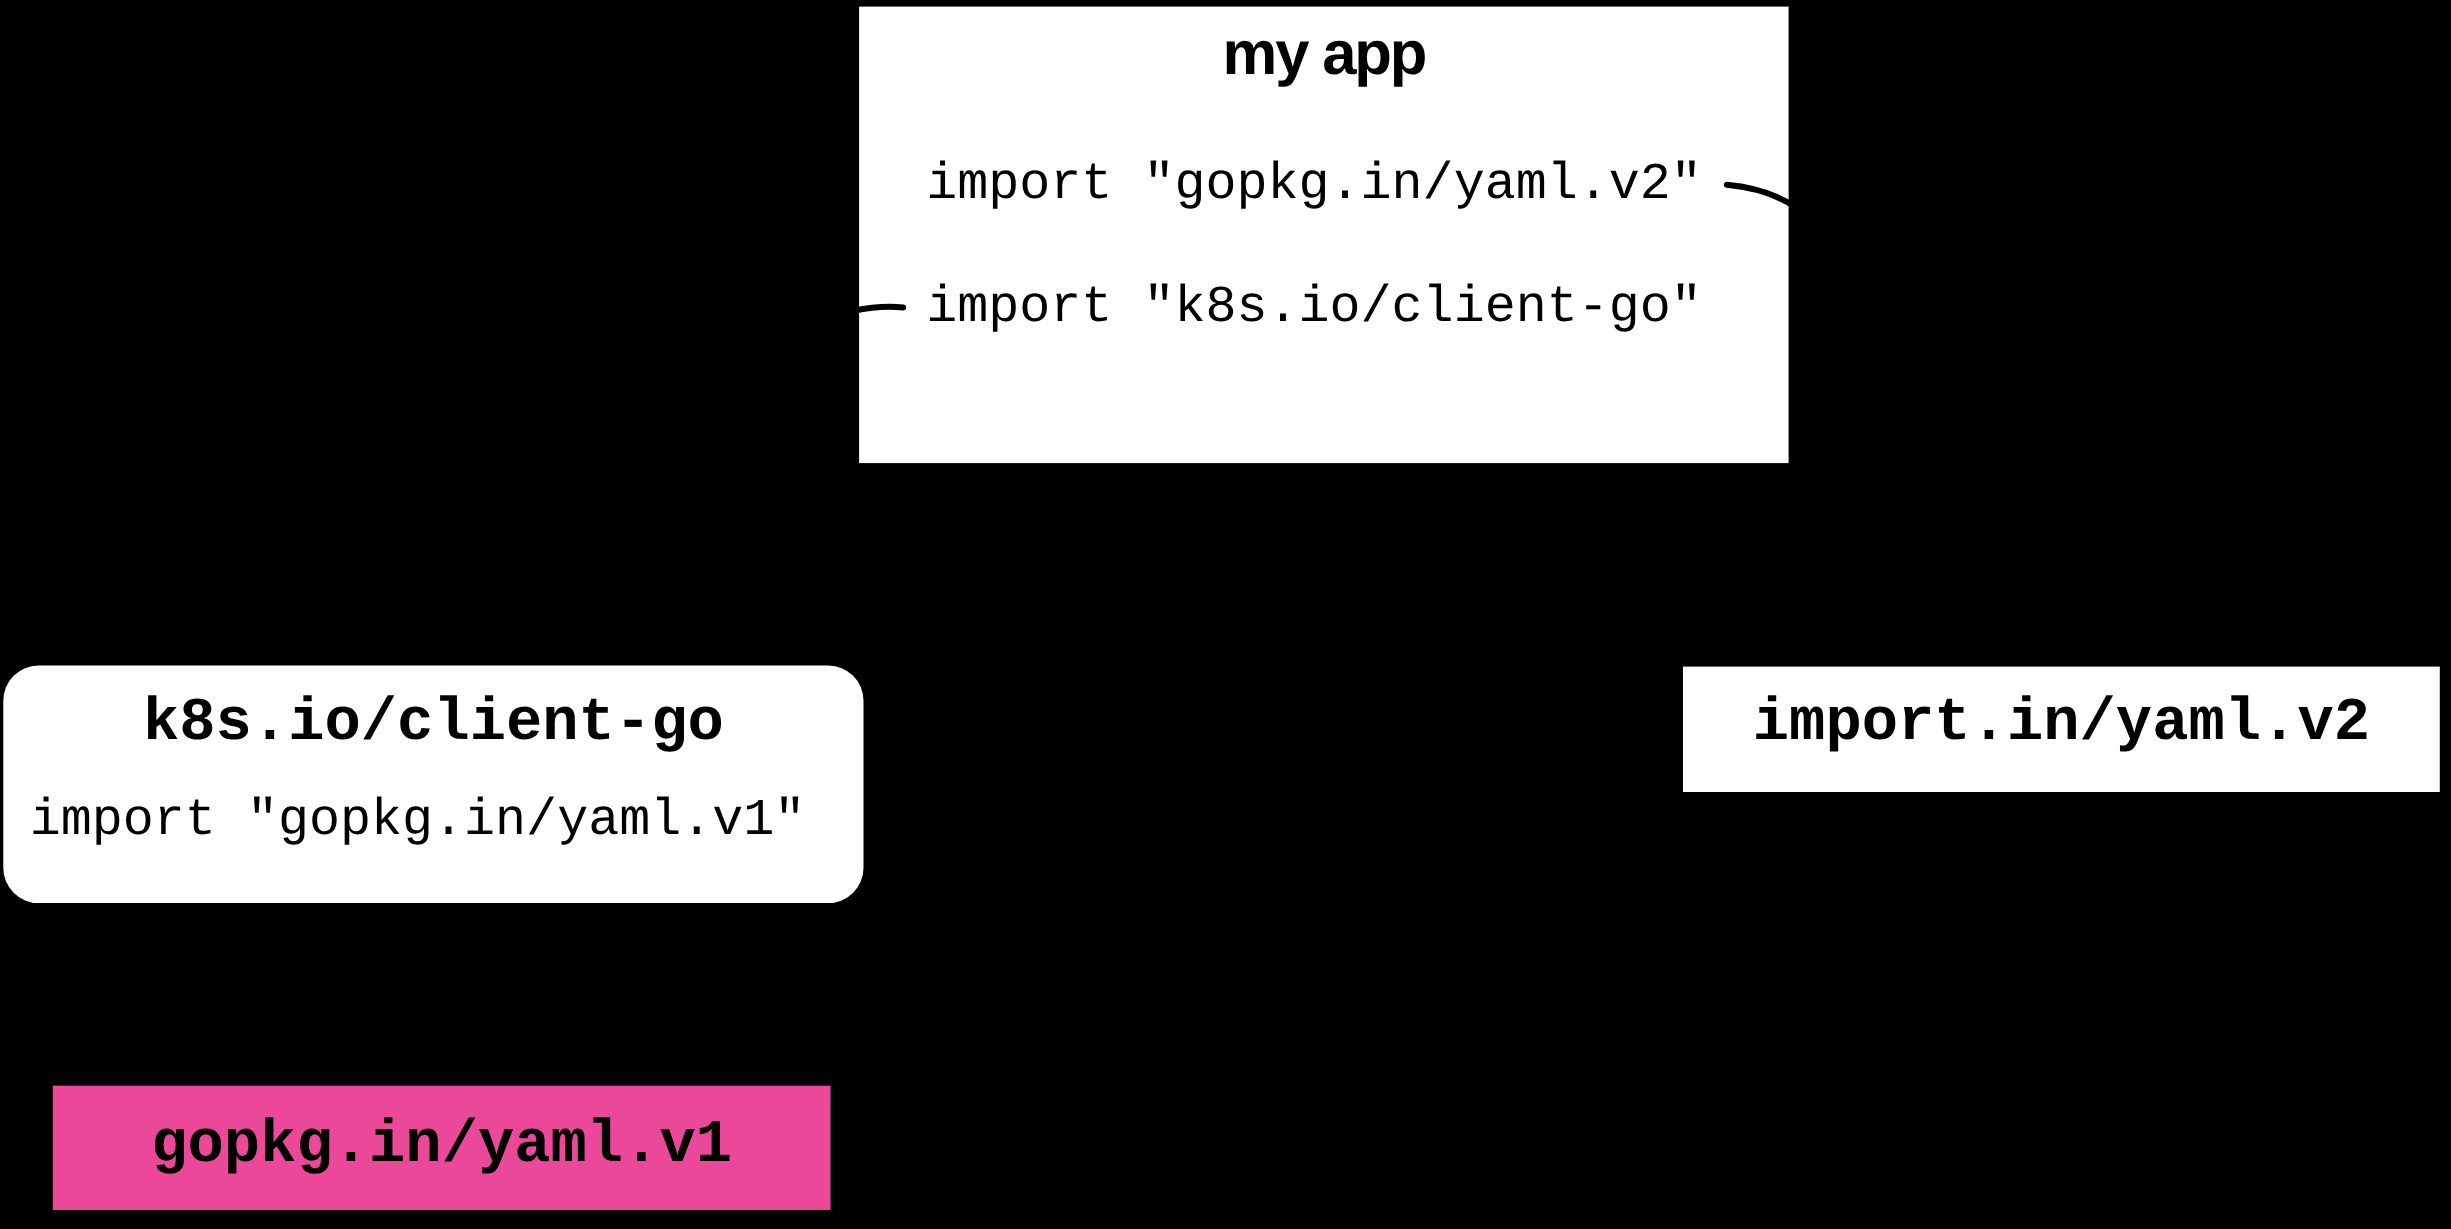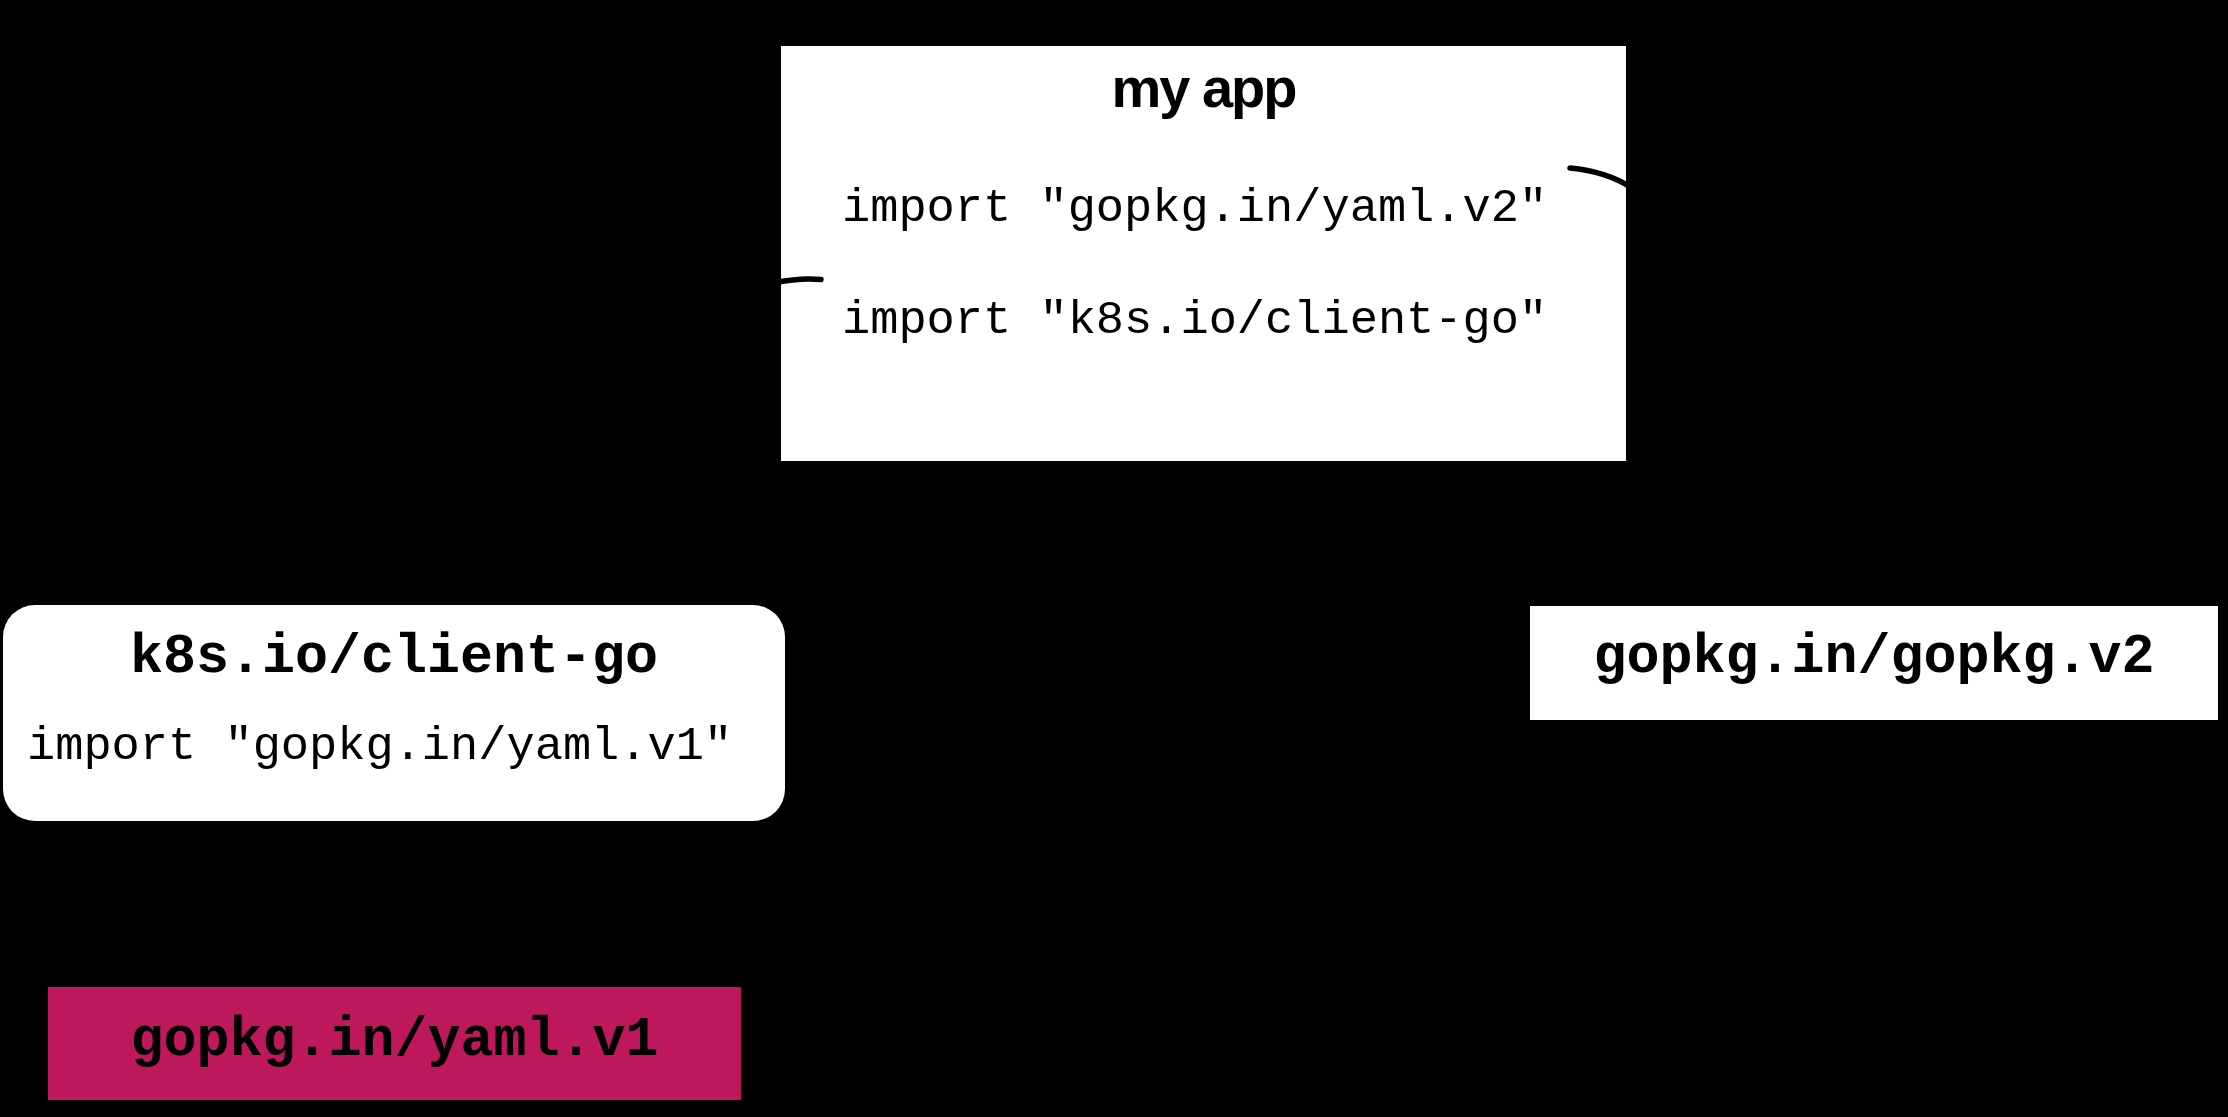--- a/index.html
+++ b/index.html
@@ -41,21 +41,21 @@
   }
   .code-line {
     position: absolute;
     font-family: "Liberation Mono", "DejaVu Sans Mono", monospace;
     font-weight: 400;
     font-size: 47px;
     line-height: 1;
     white-space: pre;
   }
   
-  #node-my-app    { left: 781px;  top: 6px;   width: 845px; height: 415px; margin-top: 40px; }
+  #node-my-app    { left: 781px;  top: 6px;   width: 845px; height: 415px; }
   #node-my-app .node-title-sans { top: 14px; }
   #node-my-app .import-1        { left: 61px; top: 139px; }
   #node-my-app .import-2        { left: 61px; top: 251px; }
 
   #node-client-go { left: 3px;    top: 605px; width: 782px; height: 216px; }
   #node-client-go .node-title-mono { top: 25px; }
   #node-client-go .import-1        { left: 24px; top: 118px; }
 
   #node-yaml-v2   { left: 1530px; top: 606px; width: 688px; height: 114px; }
   #node-yaml-v2 .node-title-mono   { top: 24px; }
@@ -86,23 +86,23 @@
   <div class="code-line import-1">import "gopkg.in/yaml.v2"</div>
   <div class="code-line import-2">import "k8s.io/client-go"</div>
 </div>
 
 <div class="node" id="node-client-go" style="background: rgb(255, 255, 255); color: rgb(0, 0, 0); border-radius: 32px;">
   <div class="node-title-mono">k8s.io/client-go</div>
   <div class="code-line import-1">import "gopkg.in/yaml.v1"</div>
 </div>
 
 <div class="node" id="node-yaml-v2" style="background: rgb(255, 255, 255); color: rgb(0, 0, 0);">
-  <div class="node-title-mono">gopkg.in/gopkg.v2</div>
+  <div class="node-title-mono">import.in/yaml.v2</div>
 </div>
 
-<div class="node" id="node-yaml-v1" style="background: #be185d; color: rgb(0, 0, 0);">
+<div class="node" id="node-yaml-v1" style="background: #ec4899; color: rgb(0, 0, 0); padding-left: 14px;">
   <div class="node-title-mono">gopkg.in/yaml.v1</div>
 </div>
 
 <svg id="connector-overlay" viewBox="0 0 2228 1117" xmlns="http://www.w3.org/2000/svg">
   <path d="M 1570 168 C 1592 170 1612 175 1632 188" style="stroke: rgb(0, 0, 0);"></path>
   <path d="M 776 282.5 Q 800 277.5 821 279.5" style="stroke: rgb(0, 0, 0);"></path>
 </svg>
 
 </body></html>

